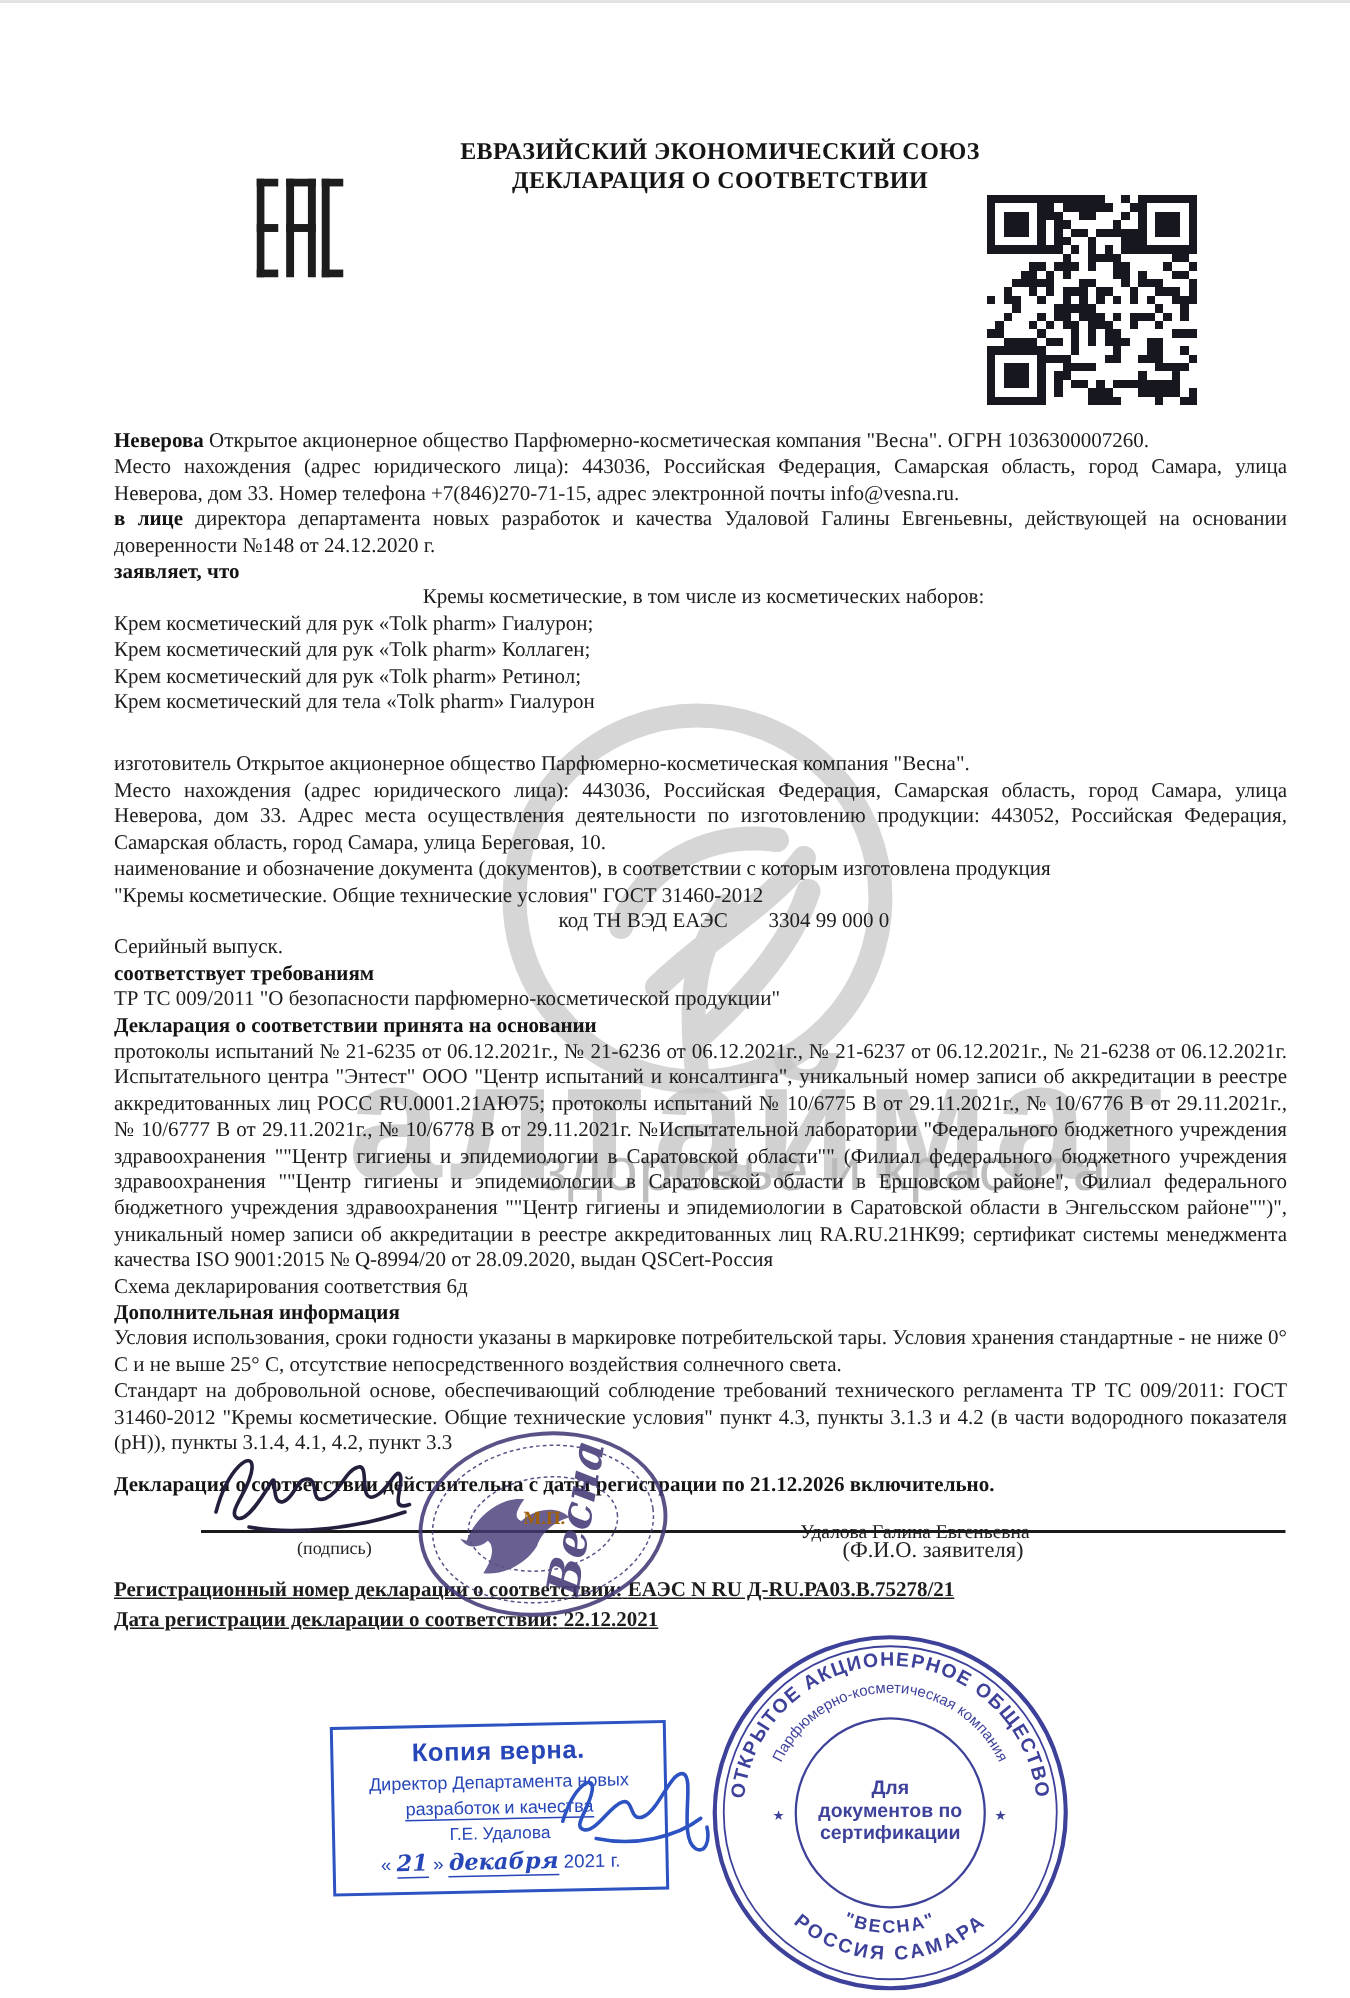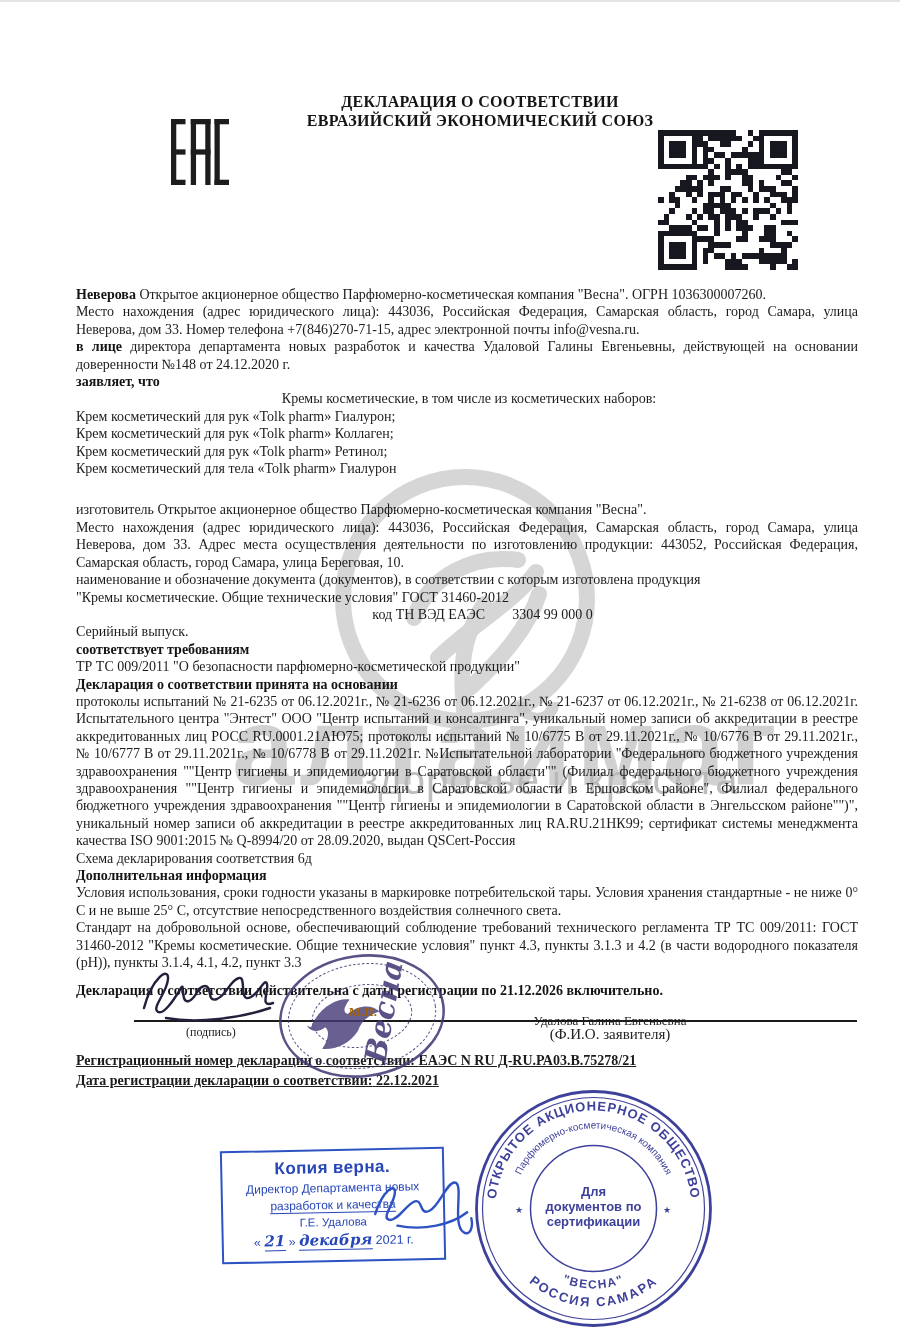--- a/index.html
+++ b/index.html
@@ -29,21 +29,21 @@
   .gap{margin-top:24px !important;}
   .gap-s{margin-top:11px !important;}
   .ind{padding-left:4px;text-align:center;}
   .tn-label{display:inline-block;min-width:167px;}
   b{color:#141414;}
 
   
   .abs{position:absolute;z-index:2;}
   .sigline{left:134px;top:1020px;width:723px;border-top:2px solid #1b1b1b;height:0;}
   .sig-main{left:138px;top:962px;z-index:3;}
-  .cap{font-size:12px;color:#222;}
+  .cap{font-size:12px;color:#222;margin-left:12px;}
   .cap-sign{left:186px;top:1025px;}
   .fio{left:505px;top:1013px;width:210px;text-align:center;font-size:13px;}
   .cap-fio{left:505px;top:1026px;width:210px;text-align:center;font-size:15px;}
   .mp{left:349px;top:1005px;font-weight:bold;font-size:12.5px;color:#a16207;z-index:4;}
   .oval-stamp{left:274px;top:948px;z-index:3;opacity:.88;}
 
   .reg{left:76px;top:1051px;font-weight:bold;font-size:14px;line-height:20px;width:782px;text-decoration:underline;}
 
   
   .copy-stamp{left:221px;top:1149px;width:224px;height:113px;border:2.5px solid #2d53c3;
@@ -70,22 +70,22 @@
       <path d="M147,266 C141,214 144,186 166,152"></path>
       <path d="M96,166 C112,124 154,102 200,108"></path>
       <path d="M120,206 C152,174 194,152 218,120"></path>
       <path d="M152,236 C184,206 210,176 221,142"></path>
     </g>
   </svg>
   <div class="wm wm-title">алтаймаг</div>
   <div class="wm wm-sub">здоровье и красота</div>
 
   <div class="hdr">
+    <div>ЕВРАЗИЙСКИЙ ЭКОНОМИЧЕСКИЙ СОЮЗ</div>
     <div>ДЕКЛАРАЦИЯ О СООТВЕТСТВИИ</div>
-    <div>ЕВРАЗИЙСКИЙ ЭКОНОМИЧЕСКИЙ СОЮЗ</div>
   </div>
 
   <svg class="eac" width="58" height="66" viewBox="0 0 88 100" preserveAspectRatio="none">
     <g fill="#1d1d1d">
       <rect x="0" y="0" width="8" height="100"></rect>
         <rect x="0" y="0" width="22" height="8"></rect>
       <rect x="0" y="46" width="22" height="8"></rect>
         <rect x="0" y="92" width="22" height="8"></rect>
       <rect x="30" y="0" width="8" height="100"></rect>
         <rect x="52" y="0" width="8" height="100"></rect>

